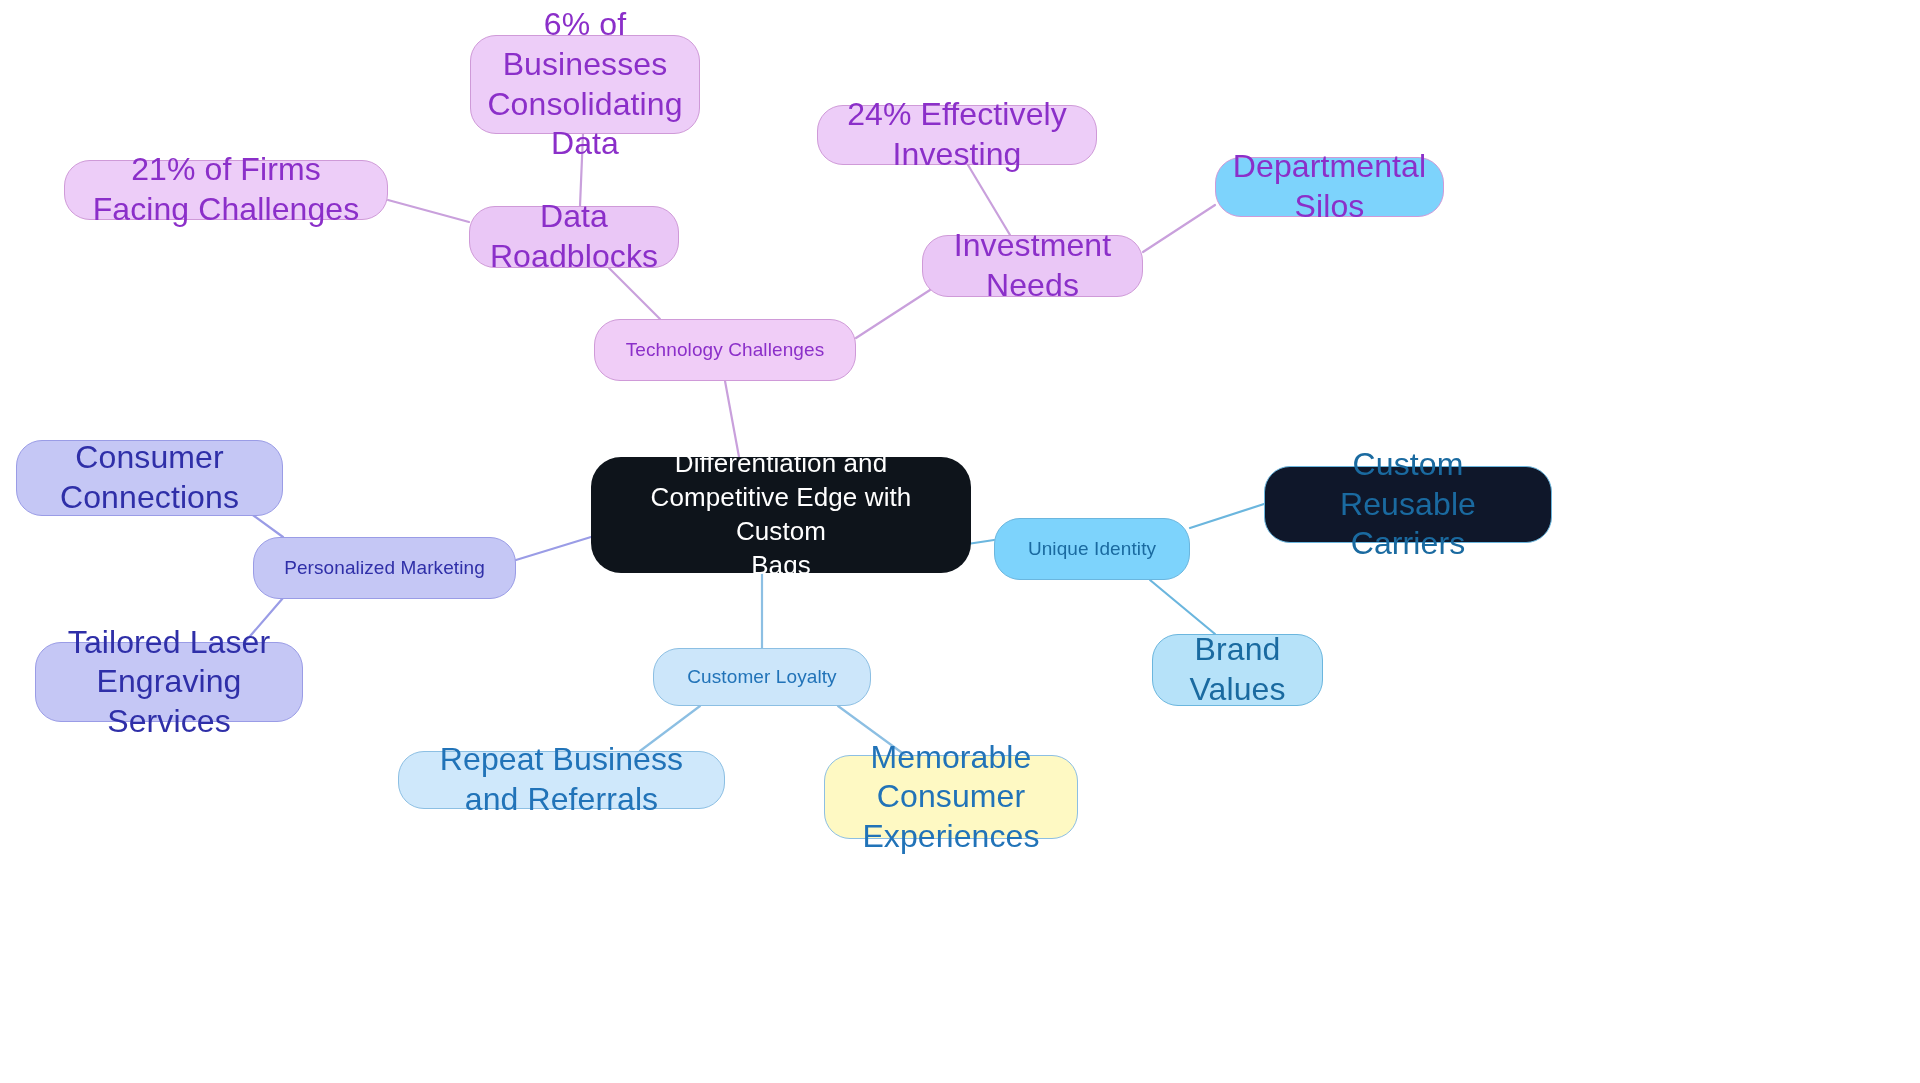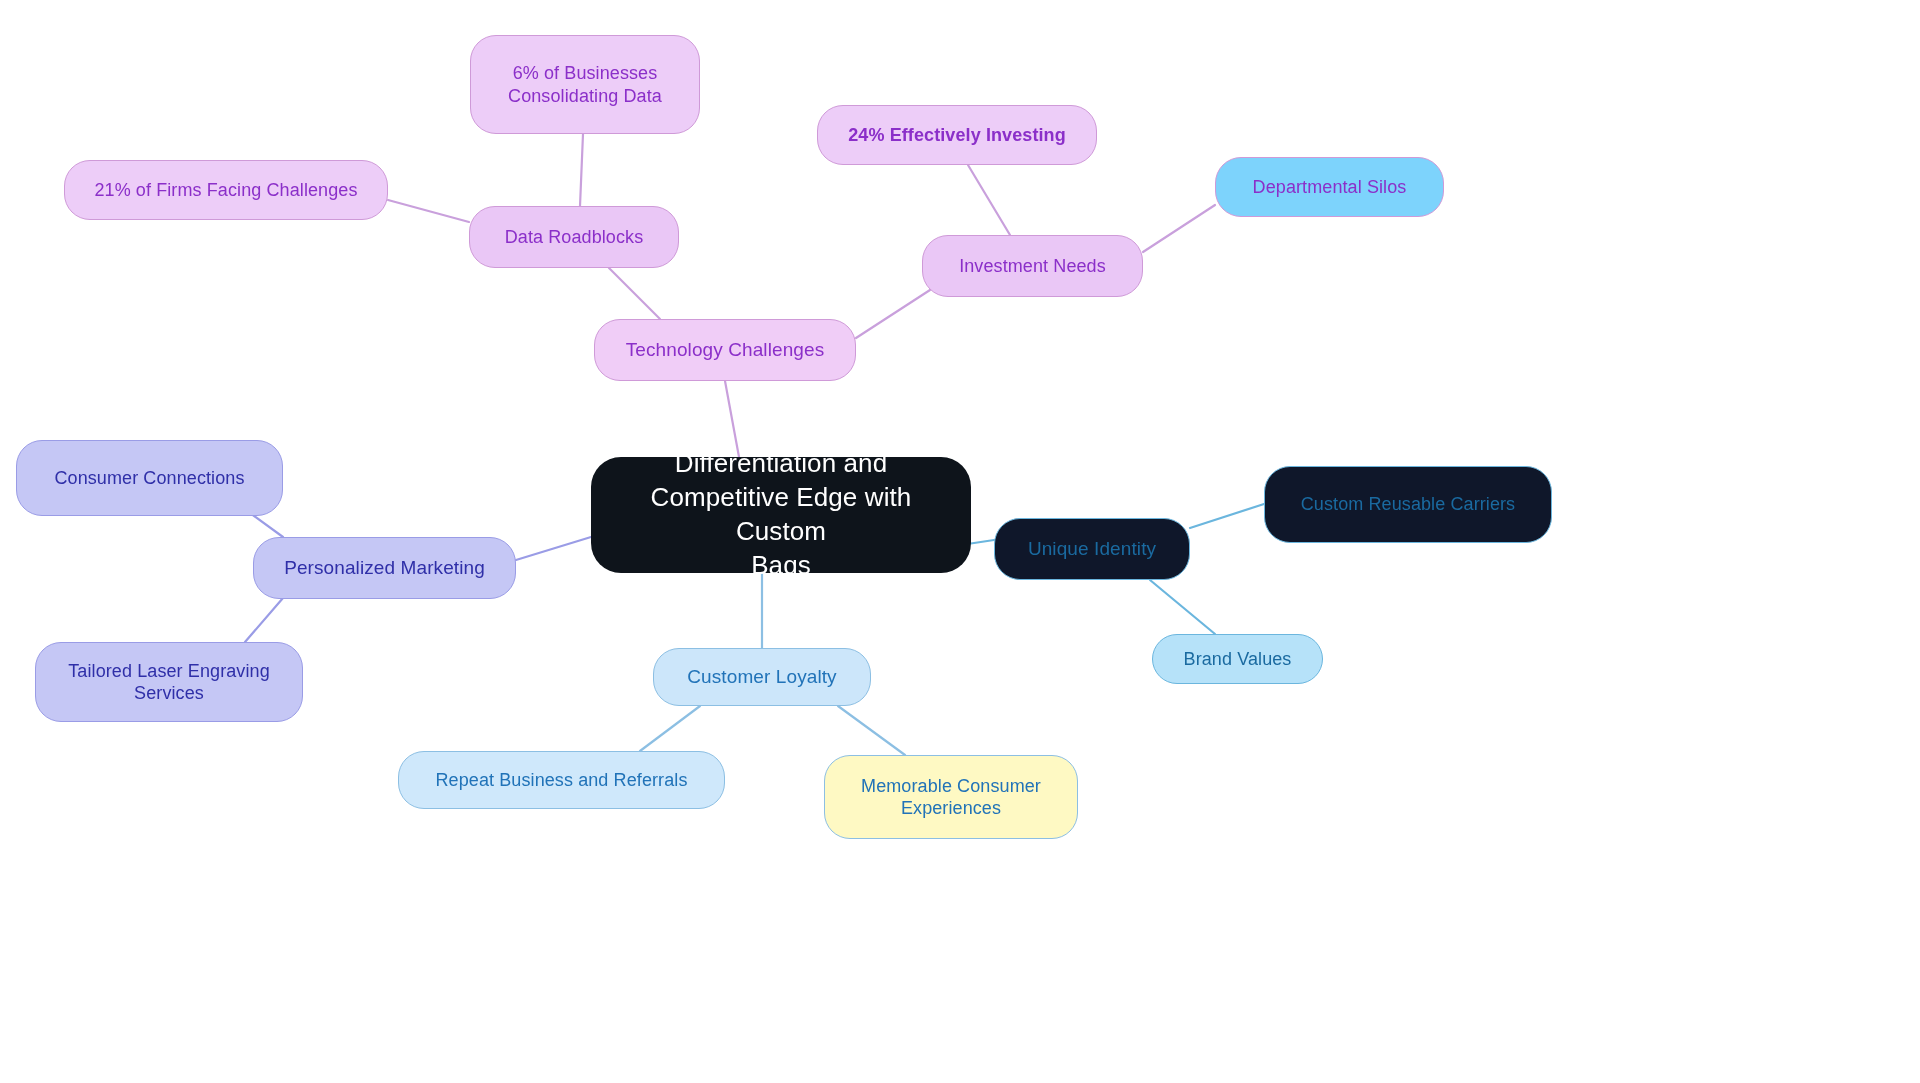--- a/index.html
+++ b/index.html
@@ -42,21 +42,21 @@
     letter-spacing: 0.1px;
   }
   .node.root {
     border-radius: 30px;
     border-width: 0;
     font-size: 26px;
     line-height: 1.3;
     padding: 10px 22px;
   }
   .node.branch { font-size: 19px; }
-  .node.leaf   { font-size: 18px; }
+  .node.leaf   { font-size: 32px; }
 </style>
 </head>
 <body>
 
 <div id="canvas">
   <svg id="edges" viewBox="0 0 1920 1083" preserveAspectRatio="none">
       <line x1="739" y1="457" x2="725" y2="381" stroke="#c9a0dc" stroke-width="2.2" stroke-linecap="round"></line>
       <line x1="660" y1="319" x2="609" y2="268" stroke="#c9a0dc" stroke-width="2.2" stroke-linecap="round"></line>
       <line x1="580" y1="206" x2="583" y2="134" stroke="#c9a0dc" stroke-width="2.2" stroke-linecap="round"></line>
       <line x1="469" y1="222" x2="388" y2="200" stroke="#c9a0dc" stroke-width="2.2" stroke-linecap="round"></line>
@@ -76,27 +76,27 @@
   <div id="nodes">
       <div class="node root" style="left: 591px; top: 457px; width: 380px; height: 116px; background: rgb(14, 20, 27); color: rgb(255, 255, 255); border-color: rgb(14, 20, 27);"><span>Differentiation and
 Competitive Edge with Custom
 Bags</span></div>
       <div class="node branch" style="left: 594px; top: 319px; width: 262px; height: 62px; background: rgb(240, 205, 247); color: rgb(139, 47, 201); border-color: rgb(207, 154, 216);"><span>Technology Challenges</span></div>
       <div class="node leaf" style="left: 469px; top: 206px; width: 210px; height: 62px; background: rgb(234, 199, 246); color: rgb(139, 47, 201); border-color: rgb(207, 154, 216);"><span>Data Roadblocks</span></div>
       <div class="node leaf" style="left: 470px; top: 35px; width: 230px; height: 99px; background: rgb(237, 205, 248); color: rgb(139, 47, 201); border-color: rgb(207, 154, 216);"><span>6% of Businesses
 Consolidating Data</span></div>
       <div class="node leaf" style="left: 64px; top: 160px; width: 324px; height: 60px; background: rgb(237, 205, 248); color: rgb(139, 47, 201); border-color: rgb(207, 154, 216);"><span>21% of Firms Facing Challenges</span></div>
       <div class="node leaf" style="left: 922px; top: 235px; width: 221px; height: 62px; background: rgb(234, 199, 246); color: rgb(139, 47, 201); border-color: rgb(207, 154, 216);"><span>Investment Needs</span></div>
-      <div class="node leaf" style="left: 817px; top: 105px; width: 280px; height: 60px; background: rgb(237, 205, 248); color: rgb(139, 47, 201); border-color: rgb(207, 154, 216); font-weight: bold;"><span>24% Effectively Investing</span></div>
+      <div class="node leaf" style="left: 817px; top: 105px; width: 280px; height: 60px; background: rgb(237, 205, 248); color: rgb(139, 47, 201); border-color: rgb(207, 154, 216);"><span>24% Effectively Investing</span></div>
       <div class="node leaf" style="left: 1215px; top: 157px; width: 229px; height: 60px; background: #7dd3fc; color: rgb(139, 47, 201); border-color: rgb(207, 154, 216);"><span>Departmental Silos</span></div>
       <div class="node branch" style="left: 253px; top: 537px; width: 263px; height: 62px; background: rgb(197, 199, 245); color: rgb(47, 47, 168); border-color: rgb(154, 156, 230);"><span>Personalized Marketing</span></div>
       <div class="node leaf" style="left: 16px; top: 440px; width: 267px; height: 76px; background: rgb(197, 199, 245); color: rgb(47, 47, 168); border-color: rgb(154, 156, 230);"><span>Consumer Connections</span></div>
       <div class="node leaf" style="left: 35px; top: 642px; width: 268px; height: 80px; background: rgb(197, 199, 245); color: rgb(47, 47, 168); border-color: rgb(154, 156, 230);"><span>Tailored Laser Engraving
 Services</span></div>
-      <div class="node branch" style="left: 994px; top: 518px; width: 196px; height: 62px; background: #0f172a; color: rgb(26, 106, 160); border-color: rgb(107, 182, 222);"><span>Unique Identity</span></div>
+      <div class="node branch" style="left: 994px; top: 518px; width: 196px; height: 62px; background: #7dd3fc; color: rgb(26, 106, 160); border-color: rgb(107, 182, 222);"><span>Unique Identity</span></div>
       <div class="node leaf" style="left: 1264px; top: 466px; width: 288px; height: 77px; background: #0f172a; color: rgb(26, 106, 160); border-color: rgb(107, 182, 222);"><span>Custom Reusable Carriers</span></div>
-      <div class="node leaf" style="left: 1152px; top: 634px; width: 171px; height: 50px; background: rgb(182, 226, 249); color: rgb(26, 106, 160); border-color: rgb(107, 182, 222);"><span>Brand Values</span></div>
+      <div class="node leaf" style="left: 1152px; top: 634px; width: 171px; height: 72px; background: rgb(182, 226, 249); color: rgb(26, 106, 160); border-color: rgb(107, 182, 222);"><span>Brand Values</span></div>
       <div class="node branch" style="left: 653px; top: 648px; width: 218px; height: 58px; background: rgb(204, 230, 250); color: rgb(33, 115, 184); border-color: rgb(140, 191, 227);"><span>Customer Loyalty</span></div>
       <div class="node leaf" style="left: 398px; top: 751px; width: 327px; height: 58px; background: rgb(207, 232, 251); color: rgb(33, 115, 184); border-color: rgb(140, 191, 227);"><span>Repeat Business and Referrals</span></div>
       <div class="node leaf" style="left: 824px; top: 755px; width: 254px; height: 84px; background: #fef9c3; color: rgb(33, 115, 184); border-color: rgb(140, 191, 227);"><span>Memorable Consumer
 Experiences</span></div>
     </div>
 </div>
 
 </body></html>

